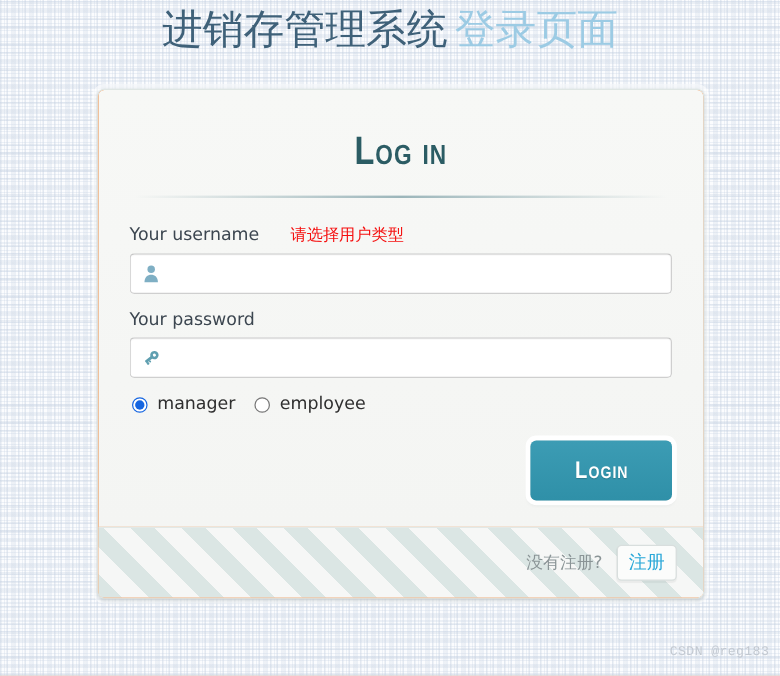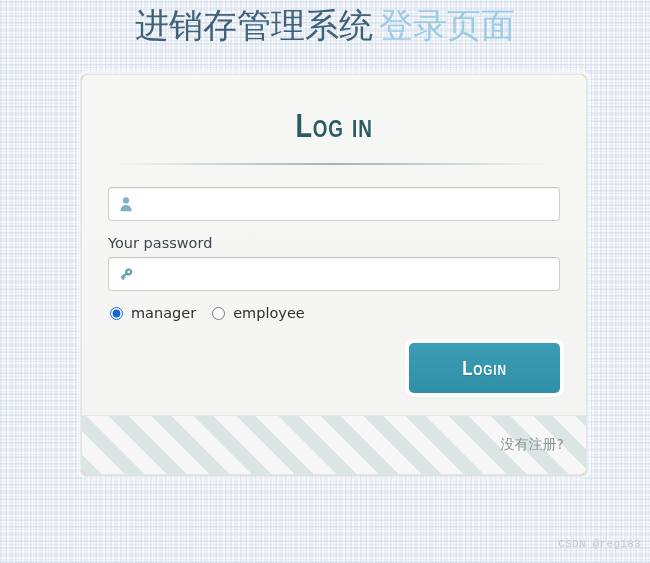--- a/index.html
+++ b/index.html
@@ -141,21 +141,21 @@
   }
   .radio-row label { margin-right: 10px; cursor: pointer; }
 
   
   .btn-row {
     display: flex;
     justify-content: flex-end;
     margin-top: 22px;
   }
   .login-btn {
-    width: 151px;
+    width: 118px;
     height: 50px;
     border: none;
     border-radius: 5px;
     background: linear-gradient(#3c9cb4, #2f90a8);
     color: #ffffff;
     font-size: 20px;
     font-weight: bold;
     letter-spacing: 1px;
     font-variant: small-caps;
     font-family: "Liberation Sans Narrow", "Liberation Sans", sans-serif;
@@ -217,20 +217,24 @@
 </div>
 
 <div class="card">
 
   <div class="card-body">
 
     <div class="login-heading">Log in</div>
 
     <div class="divider"></div>
 
+    <div class="field-row">
+      <span class="field-label">Your username</span>
+      <span class="error-text">请选择用户类型</span>
+    </div>
 
     <div class="input-wrap">
       <span class="in-icon">
         <svg width="16" height="16" viewBox="0 0 16 16" aria-hidden="true">
           <circle cx="8" cy="4.4" r="3.1" fill="#7fafc4"></circle>
           <path d="M2.4 15.2 C2.4 10.9 5.0 8.9 8 8.9 C11.0 8.9 13.6 10.9 13.6 15.2 Z" fill="#7fafc4"></path>
         </svg>
       </span>
       <input class="text-input" type="text" placeholder="" style="">
     </div>
@@ -263,16 +267,17 @@
 
     <div class="btn-row">
       <button class="login-btn">
         <span>Login</span>
       </button>
     </div>
   </div>
 
   <div class="card-footer">
     <span class="footer-text">没有注册?</span>
+    <button class="register-btn">注册</button>
   </div>
 </div>
 
 <div class="watermark">CSDN @reg183</div>
 
 </body></html>

